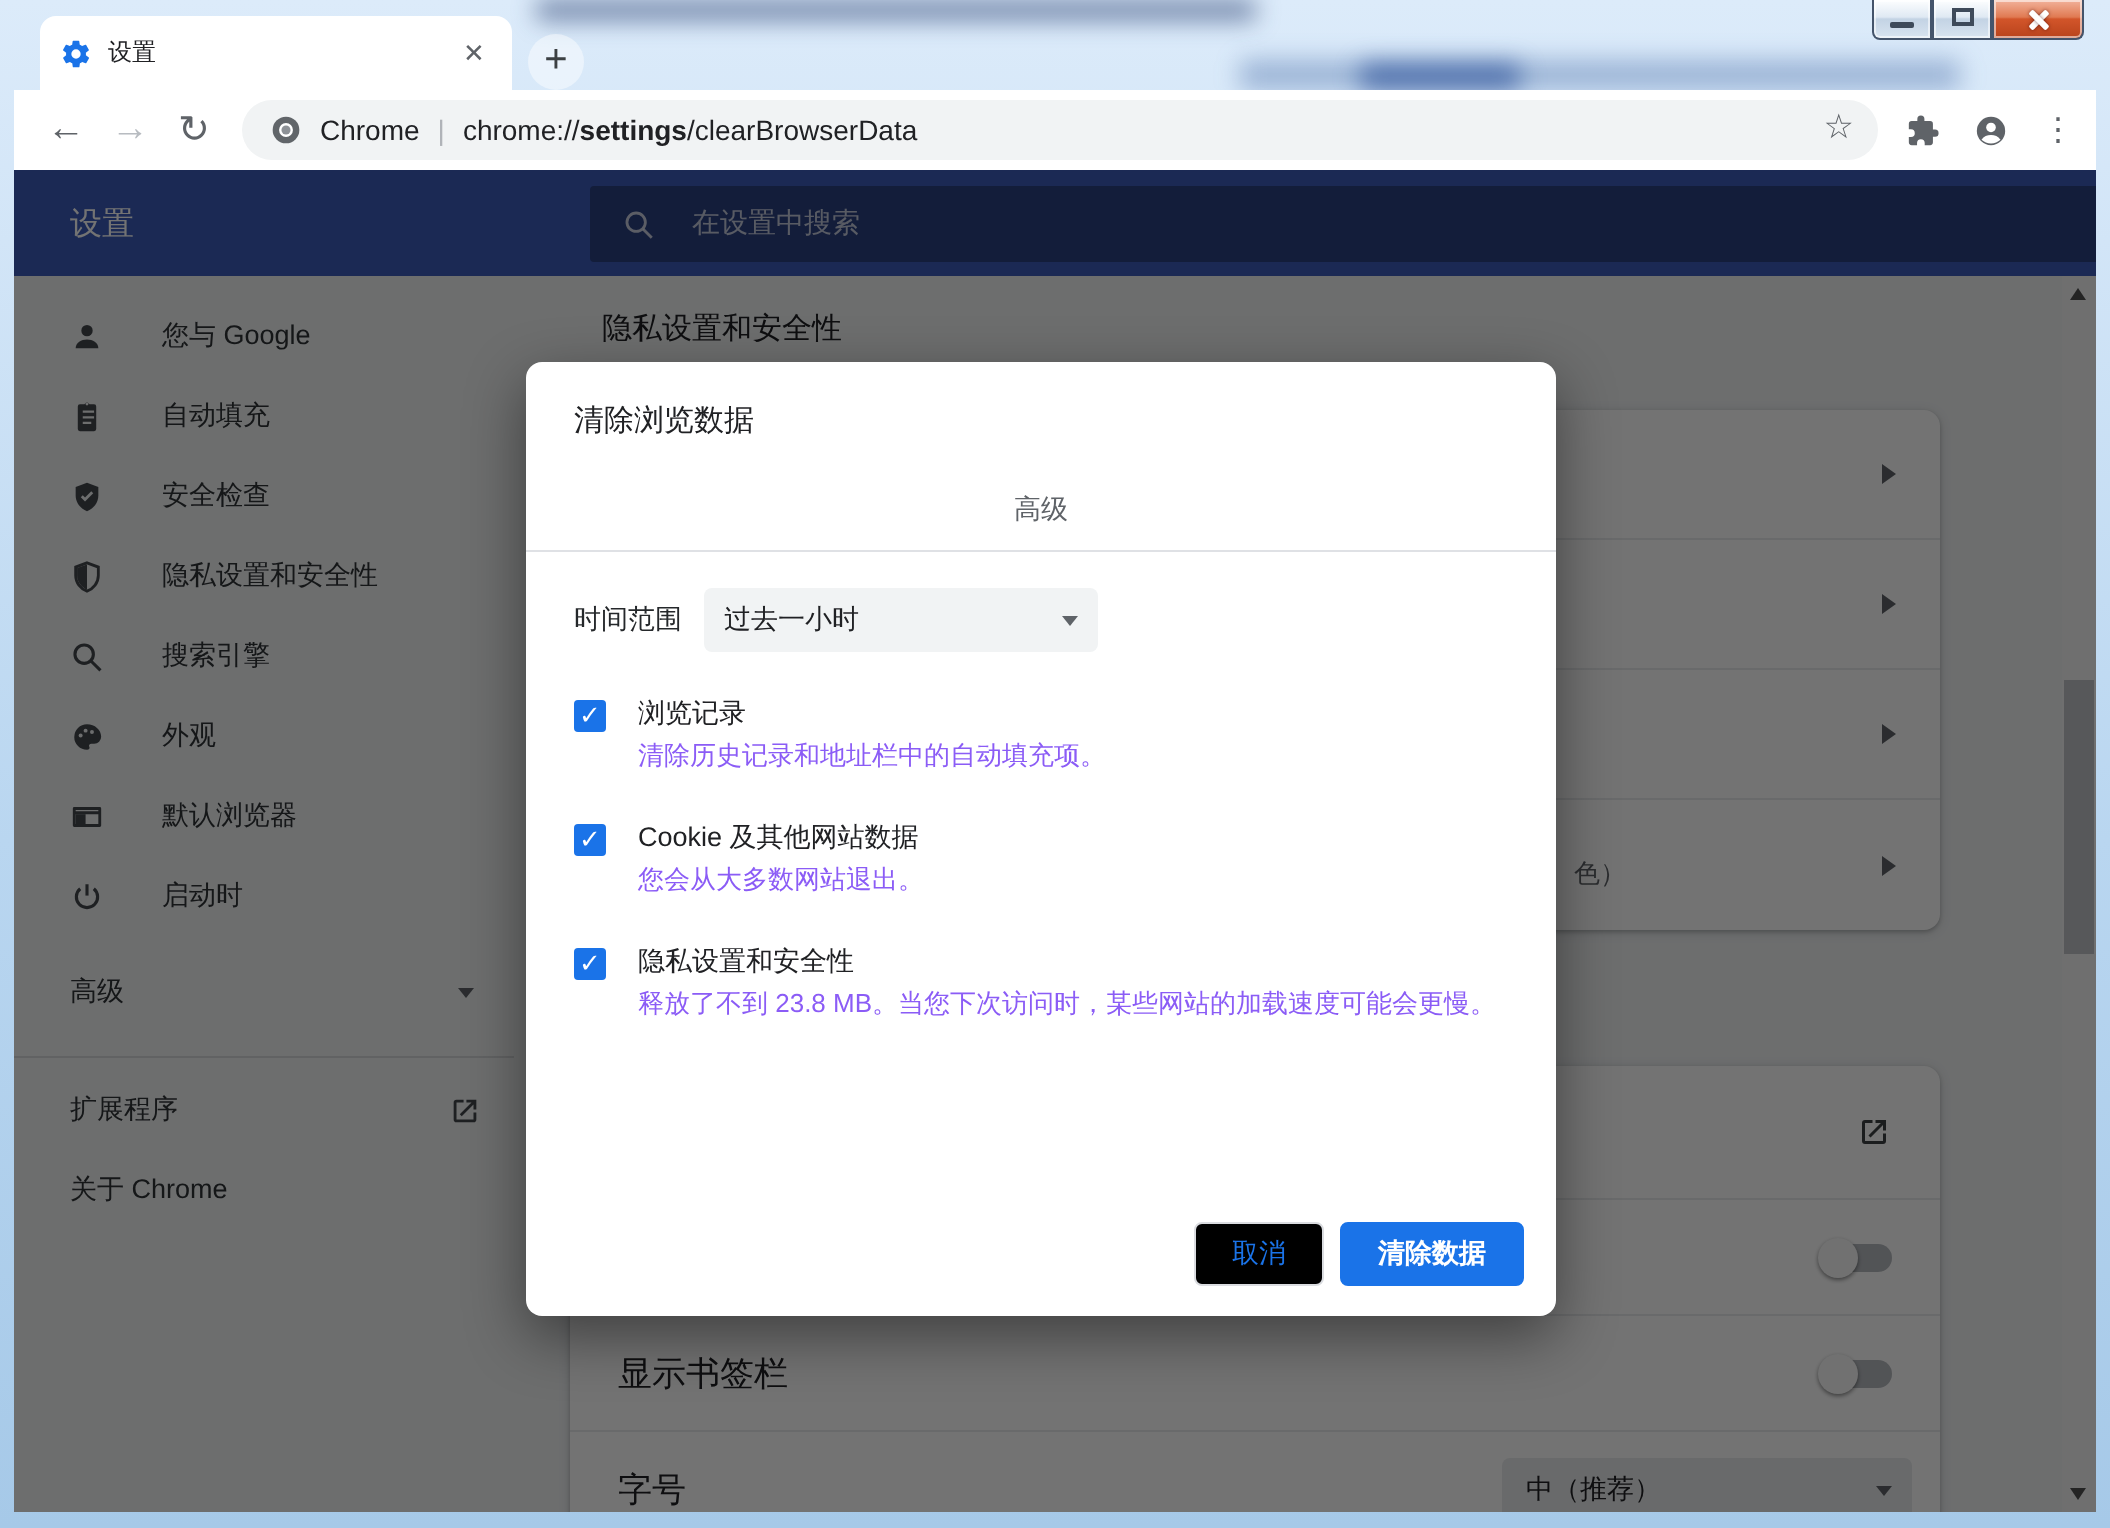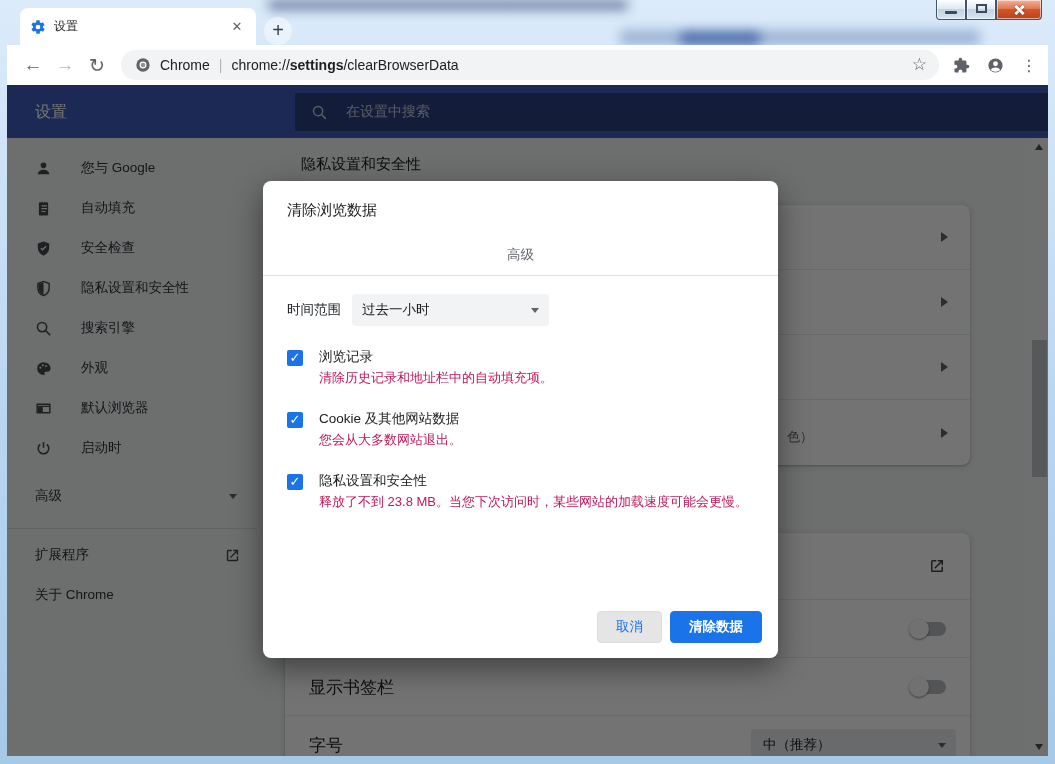--- a/index.html
+++ b/index.html
@@ -119,24 +119,24 @@
   .dlg-body { padding:0 24px; position:relative; }
   .time-row { margin-top:18px; display:flex; align-items:center; }
   .time-label { font-size:13.5px; color:#25282b; width:56px; }
   .time-select { position:relative; margin-left:9px; width:197px; height:32px; background:#f1f3f4; border-radius:4px;
     font-size:13.5px; color:#202124; line-height:32px; padding:0 10px; cursor:pointer; }
   .time-select .caret-down { position:absolute; right:10px; top:14px; }
   .cb-row { display:flex; margin-top:21px; }
   .checkbox { width:16px; height:16px; border-radius:2px; background:#1a73e8; color:#fff; font-size:13px;
     line-height:16px; text-align:center; margin:3px 16px 0 0; flex:0 0 auto; font-weight:bold; }
   .cb-title { font-size:13.5px; color:#202124; line-height:19px; }
-  .cb-desc { font-size:13px; color:#be185d; line-height:20px; margin-top:2px; }
+  .cb-desc { font-size:13px; color:#8b5cf6; line-height:20px; margin-top:2px; }
   .dlg-actions { position:absolute; right:16px; bottom:15px; display:flex; gap:8px; }
   .btn { height:32px; border-radius:4px; font-size:13.5px; padding:0 18px; line-height:30px; cursor:pointer; }
-  .btn.secondary { border:1px solid #dadce0; color:#1a73e8; background:#e5e5e5;text-align:right; }
+  .btn.secondary { border:1px solid #dadce0; color:#1a73e8; background:#000000;text-align:right; }
   .btn.primary { background:#1a73e8; color:#fff; border:1px solid #1a73e8; font-weight:bold; }
 </style>
 </head>
 <body>
 
 <div class="window">
   <div class="glass-blob blob1"></div>
   <div class="glass-blob blob2"></div>
   <div class="glass-blob blob3"></div>
 

